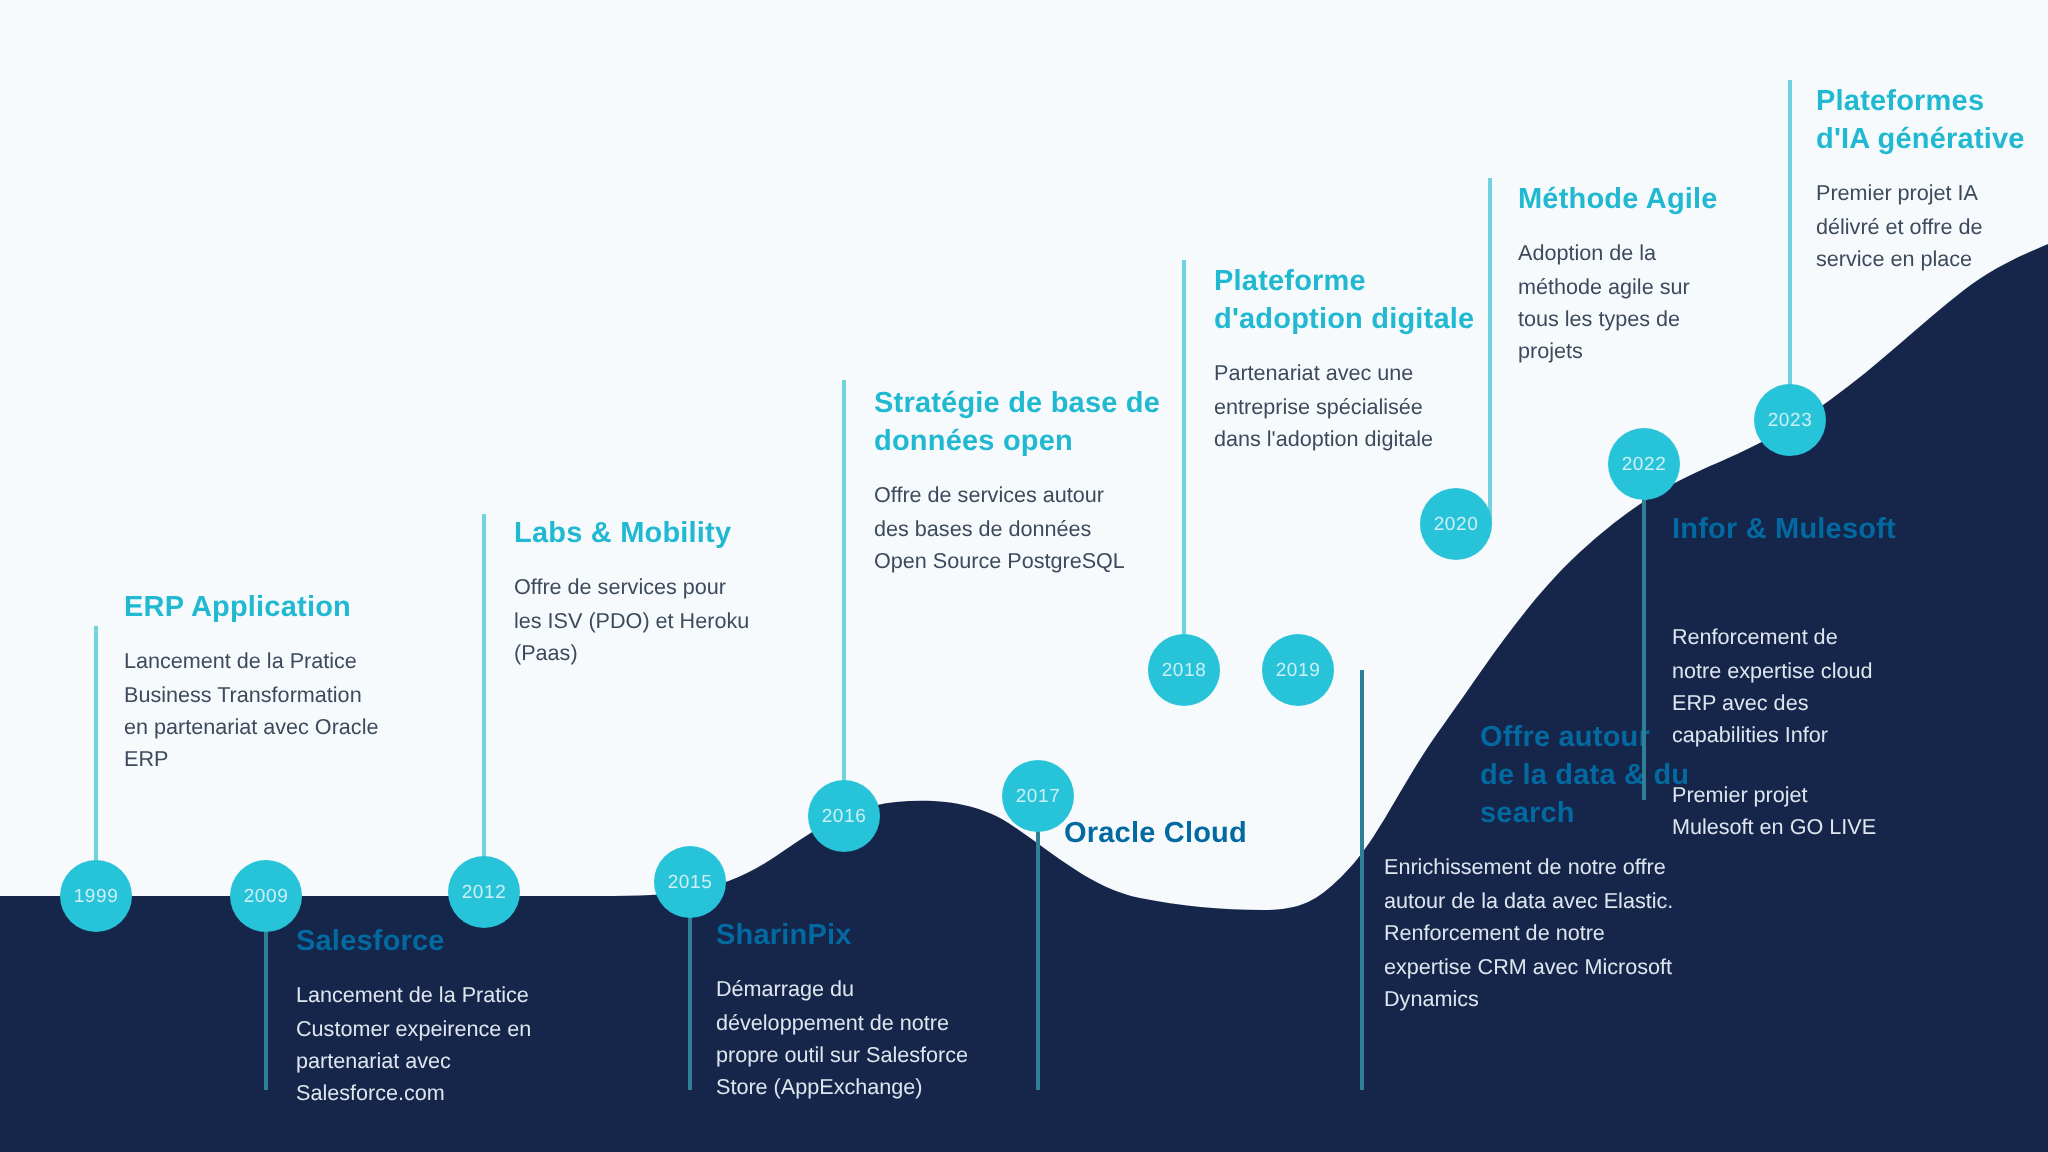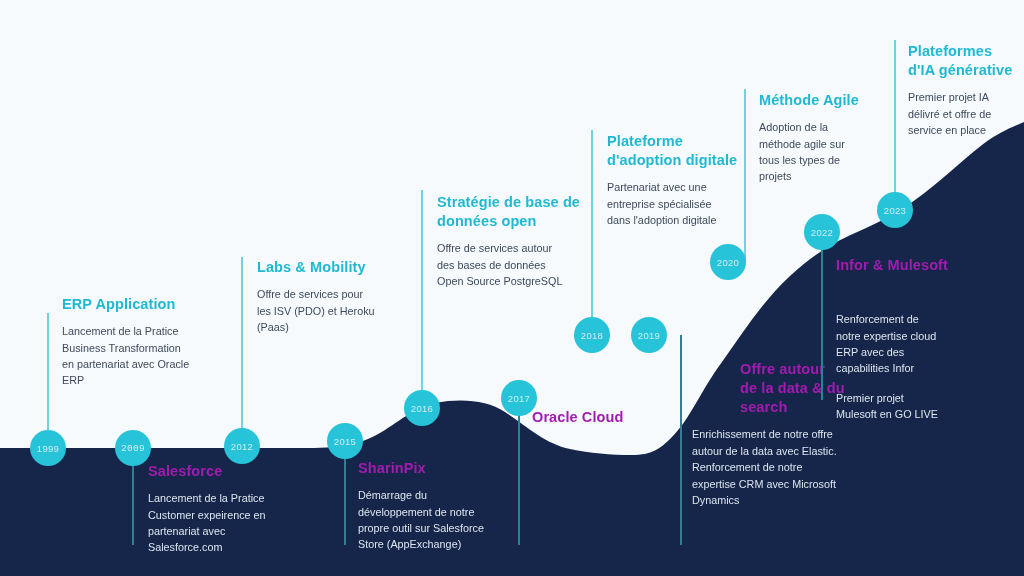--- a/index.html
+++ b/index.html
@@ -45,21 +45,21 @@
     letter-spacing:.1px;
   }
   .card .body{
     font-size:10.8px;
     line-height:1.52;
     margin:0;
     color:#3d4a5c;
   }
   .card .body + .body{margin-top:13px;}
 
-  .card.on-dark .title{color:#a21caf;}
+  .card.on-dark .title{color:#0369a1;}
   .card.on-dark .body{color:#dde6ee;}
 </style>
 </head>
 <body style="background: rgb(246, 250, 253);">
 
 <div id="stage">
 
   <svg id="wave" viewBox="0 0 1024 576" preserveAspectRatio="none">
     <path id="wave-path" d="M0,448
          L300,448
@@ -85,21 +85,21 @@
         <div class="card" style="left: 62px; top: 295px; width: 150px;">
           <div class="title" style="white-space: pre-line;">ERP Application</div>
           <div class="body" style="white-space: pre-line;">Lancement de la Pratice
 Business Transformation
 en partenariat avec Oracle
 ERP</div>
         </div>
       </div>
       <div class="milestone">
         <div class="connector dark" style="left: 132.2px; top: 448px; height: 97px;"></div>
-        <div class="marker" style="left: 115px; top: 430px; font-family: Liberation Mono, monospace;">2009</div>
+        <div class="marker" style="left: 115px; top: 430px;">2009</div>
         <div class="card on-dark" style="left: 148px; top: 462px; width: 150px;">
           <div class="title" style="white-space: pre-line;">Salesforce</div>
           <div class="body" style="white-space: pre-line;">Lancement de la Pratice
 Customer expeirence en
 partenariat avec
 Salesforce.com</div>
         </div>
       </div>
       <div class="milestone">
         <div class="connector" style="left: 241.2px; top: 257px; height: 189px;"></div>

